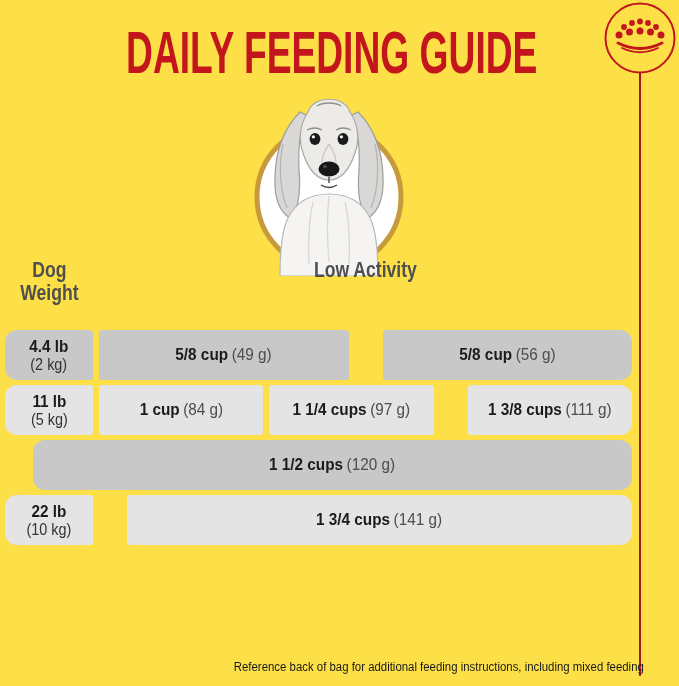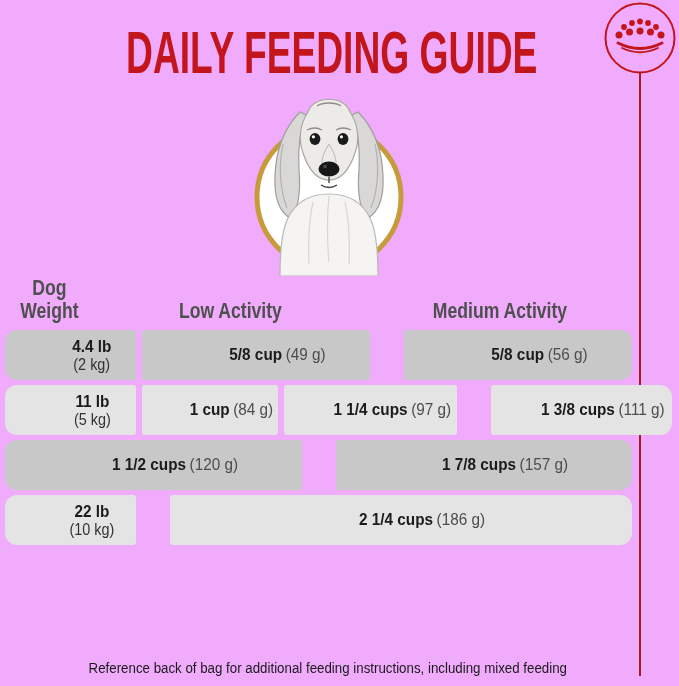--- a/index.html
+++ b/index.html
@@ -1,19 +1,19 @@
 <!DOCTYPE html>
 <html><head>
 <meta charset="utf-8">
 <style>
   html,body{margin:0;padding:0;background:#ffffff;}
   .page{
     position:relative;
     width:679px;height:686px;
-    background:#f0abfc;
+    background:#fde047;
     overflow:hidden;
     font-family:"Liberation Sans", sans-serif;
   }
   
   .title{
     position:absolute;left:0;top:22px;width:655px;
     text-align:center;
     color:#c3161c;
     font-size:60px;font-weight:700;line-height:62px;
     white-space:nowrap;
@@ -22,48 +22,48 @@
 
   
   .brand{position:absolute;left:603px;top:1px;width:74px;height:74px;}
   .red-line{position:absolute;left:639px;top:72px;width:2px;height:604px;background:#a6191f;}
 
   
   .dog{position:absolute;left:243px;top:84px;width:172px;height:192px;}
 
   
   .table{position:absolute;left:5px;top:258px;width:627px;}
-  .header-row{display:flex;gap:6px;align-items:flex-end;height:64px;padding-bottom:8px;}
+  .header-row{display:flex;gap:6px;align-items:flex-start;height:64px;padding-bottom:8px;}
   .hcell{display:flex;justify-content:center;align-items:flex-end;white-space:nowrap;}
   .hcell.c1{flex:0 0 88px;}
   .hcell.cx{flex:1;}
   .hcond{display:inline-block;transform:scaleX(0.8);transform-origin:50% 100%;
     color:#4f4f4f;font-weight:700;font-size:22px;line-height:23px;text-align:center;}
   .row{display:flex;gap:6px;height:50px;margin-bottom:5px;}
   .cell{
     display:flex;flex-direction:column;justify-content:center;align-items:center;
-    border-radius:3px;white-space:nowrap;padding-left:43px;
+    border-radius:3px;white-space:nowrap;
   }
   .cell.c1{flex:0 0 88px;}
   .cell.cx{flex:1;}
   .row .cell:first-child{border-top-left-radius:12px;border-bottom-left-radius:12px;}
   .row .cell:last-child{border-top-right-radius:12px;border-bottom-right-radius:12px;margin-left:28px;}
   .row.dark .cell{background:#c8c8c8;}
   .row.light .cell{background:#e4e4e4;}
   .cond{display:inline-block;transform:scaleX(0.9);transform-origin:50% 50%;white-space:nowrap;}
   .amt{font-weight:700;font-size:17px;color:#1b1b1b;}
   .grams{font-weight:400;font-size:17px;color:#4d4d4d;margin-left:4px;}
   .wlb{font-weight:700;font-size:17px;color:#1b1b1b;line-height:19px;text-align:center;}
   .wkg{font-weight:400;font-size:16px;color:#333333;line-height:18px;text-align:center;}
 
   
   .footer{
     position:absolute;left:0;top:660px;width:655px;
-    text-align:center;white-space:nowrap;
-    color:#1a1a1a;font-size:14px;
+    text-align:right;white-space:nowrap;
+    color:#1a1a1a;font-size:12px;
   }
   .footer-inner{display:inline-block;transform:scaleX(0.95);transform-origin:50% 50%;}
 </style>
 </head>
 <body>
 
 <div class="page">
 
   <div class="title">
     <span class="title-inner">DAILY FEEDING GUIDE</span>
@@ -124,23 +124,20 @@
     <div class="header-row">
       <div class="hcell c1">
         <span class="hcond">
           <span>Dog</span><br>
           <span>Weight</span>
         </span>
       </div>
       <div class="hcell cx">
         <span class="hcond">Low Activity</span>
       </div>
-      <div class="hcell cx">
-        <span class="hcond">Medium Activity</span>
-      </div>
     </div>
 
     <div class="row dark">
       <div class="cell c1">
         <div class="cond">
           <div class="wlb">4.4 lb</div>
           <div class="wkg">(2 kg)</div>
         </div>
       </div>
       <div class="cell cx">
@@ -166,34 +163,31 @@
       </div>
       <div class="cell cx">
         <span class="cond"><span class="amt">1 3/8 cups</span><span class="grams">(111 g)</span></span>
       </div>
     </div>
 
     <div class="row dark">
       <div class="cell cx">
         <span class="cond"><span class="amt">1 1/2 cups</span><span class="grams">(120 g)</span></span>
       </div>
-      <div class="cell cx">
-        <span class="cond"><span class="amt">1 7/8 cups</span><span class="grams">(157 g)</span></span>
-      </div>
     </div>
 
     <div class="row light">
       <div class="cell c1">
         <div class="cond">
           <div class="wlb">22 lb</div>
           <div class="wkg">(10 kg)</div>
         </div>
       </div>
       <div class="cell cx">
-        <span class="cond"><span class="amt">2 1/4 cups</span><span class="grams">(186 g)</span></span>
+        <span class="cond"><span class="amt">1 3/4 cups</span><span class="grams">(141 g)</span></span>
       </div>
     </div>
   </div>
 
   <div class="footer">
     <span class="footer-inner">Reference back of bag for additional feeding instructions, including mixed feeding</span>
   </div>
 
 </div>
 

